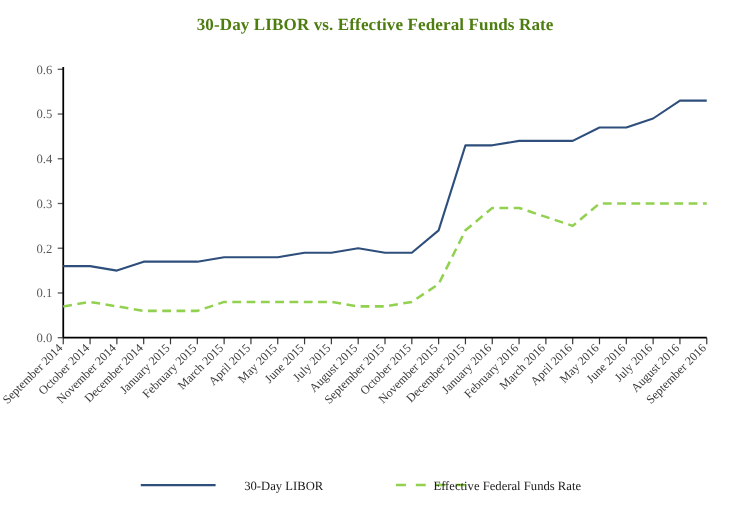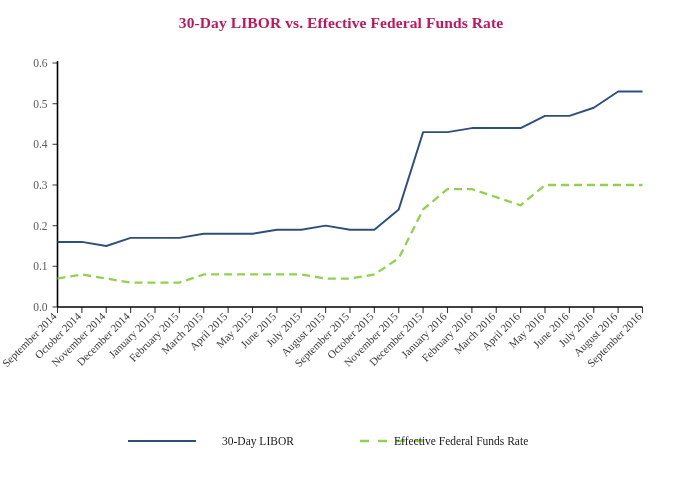--- a/index.html
+++ b/index.html
@@ -24,21 +24,21 @@
   #chart-title {
     position: absolute;
     left: 0;
     top: 14px;
     width: 682px;
     text-align: center;
     font-family: "Liberation Serif", serif;
     font-weight: bold;
     font-size: 15.5px;
     letter-spacing: 0.1px;
-    color: #be185d;
+    color: #4d7c0f;
   }
   svg.plot {
     position: absolute;
     left: 0; top: 0;
     width: 682px;
     height: 480px;
     overflow: visible;
   }
   .ytick-label {
     font-family: "Liberation Serif", serif;

